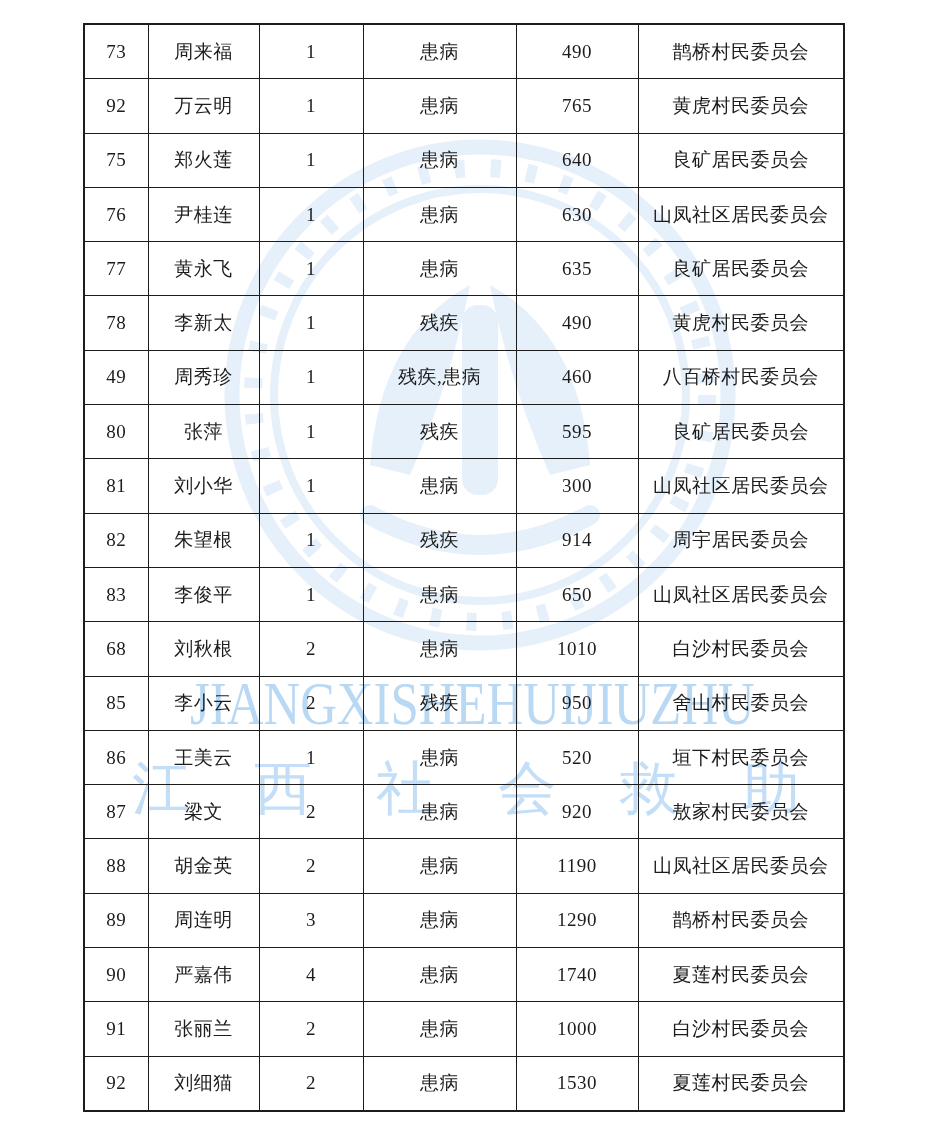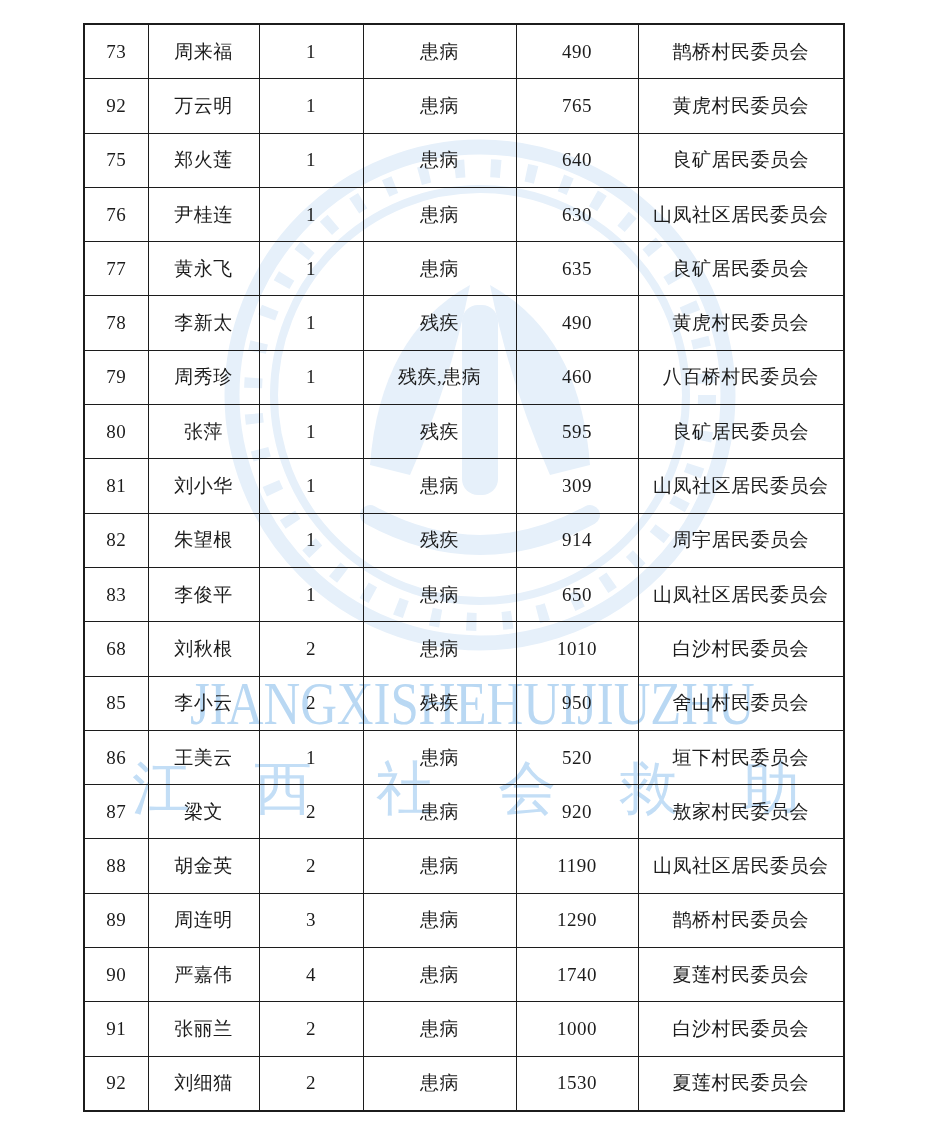--- a/index.html
+++ b/index.html
@@ -163,41 +163,41 @@
         </tr>
         <tr>
           <td>78</td>
           <td>李新太</td>
           <td>1</td>
           <td>残疾</td>
           <td>490</td>
           <td>黄虎村民委员会</td>
         </tr>
         <tr>
-          <td>79</td>
+          <td>49</td>
           <td>周秀珍</td>
           <td>1</td>
           <td>残疾,患病</td>
           <td>460</td>
           <td>八百桥村民委员会</td>
         </tr>
         <tr>
           <td>80</td>
           <td>张萍</td>
           <td>1</td>
           <td>残疾</td>
           <td>595</td>
           <td>良矿居民委员会</td>
         </tr>
         <tr>
           <td>81</td>
           <td>刘小华</td>
           <td>1</td>
           <td>患病</td>
-          <td>309</td>
+          <td>300</td>
           <td>山凤社区居民委员会</td>
         </tr>
         <tr>
           <td>82</td>
           <td>朱望根</td>
           <td>1</td>
           <td>残疾</td>
           <td>914</td>
           <td>周宇居民委员会</td>
         </tr>

